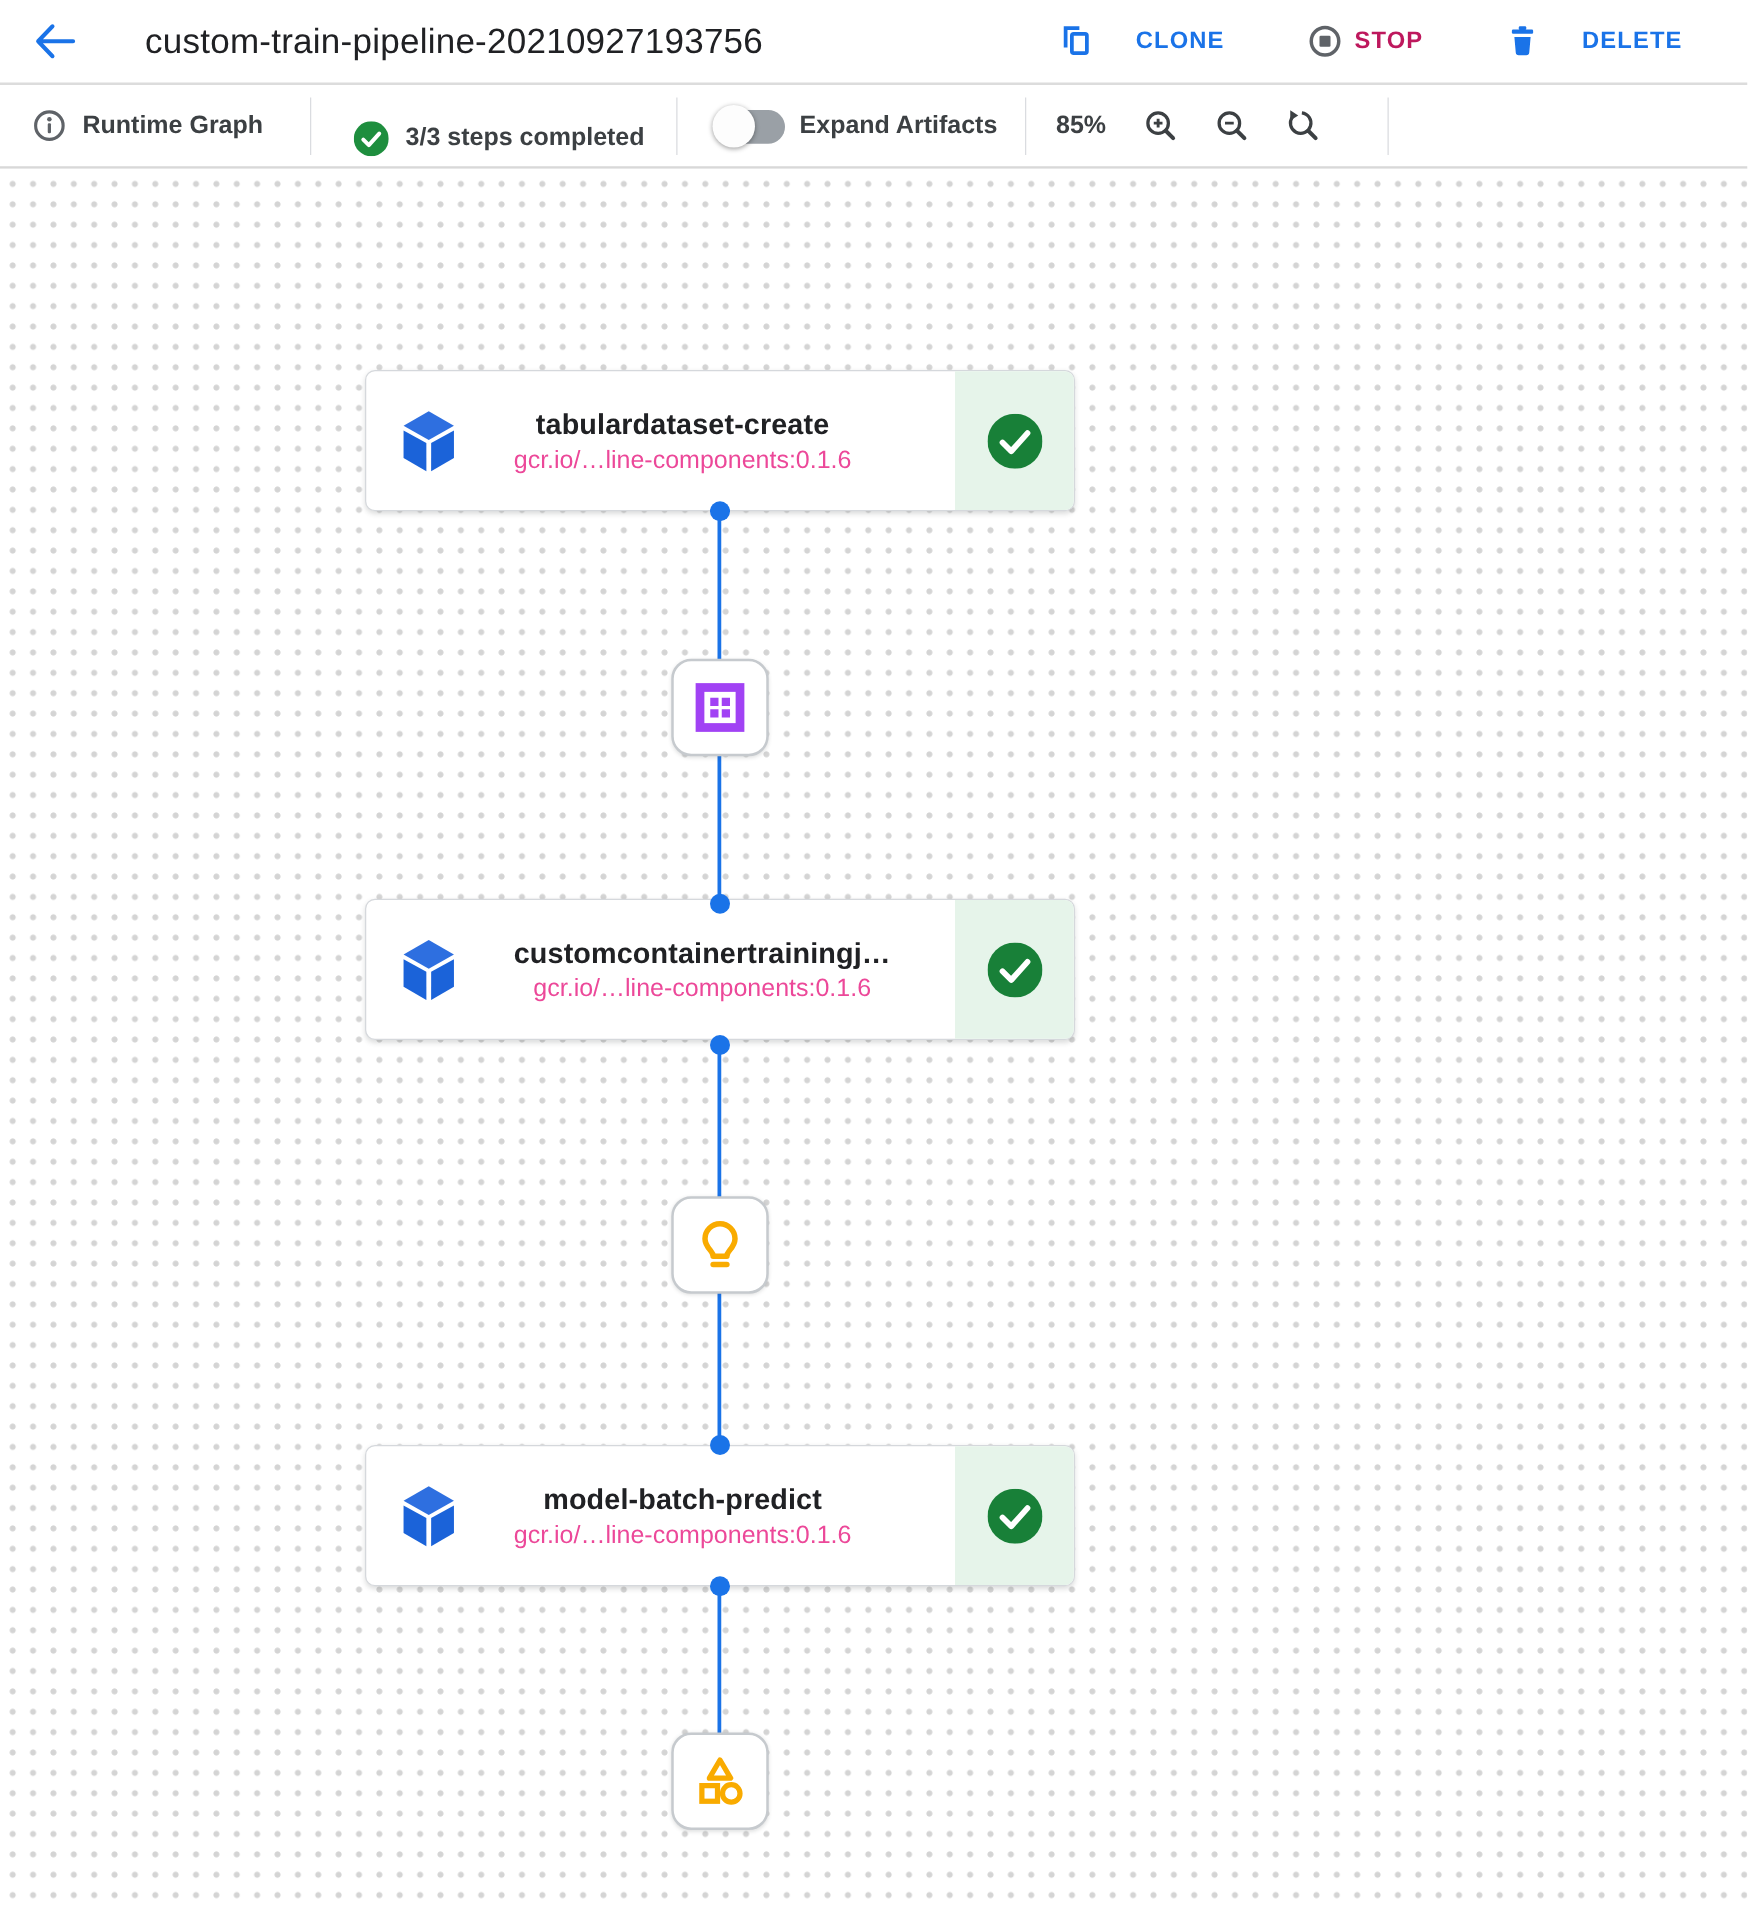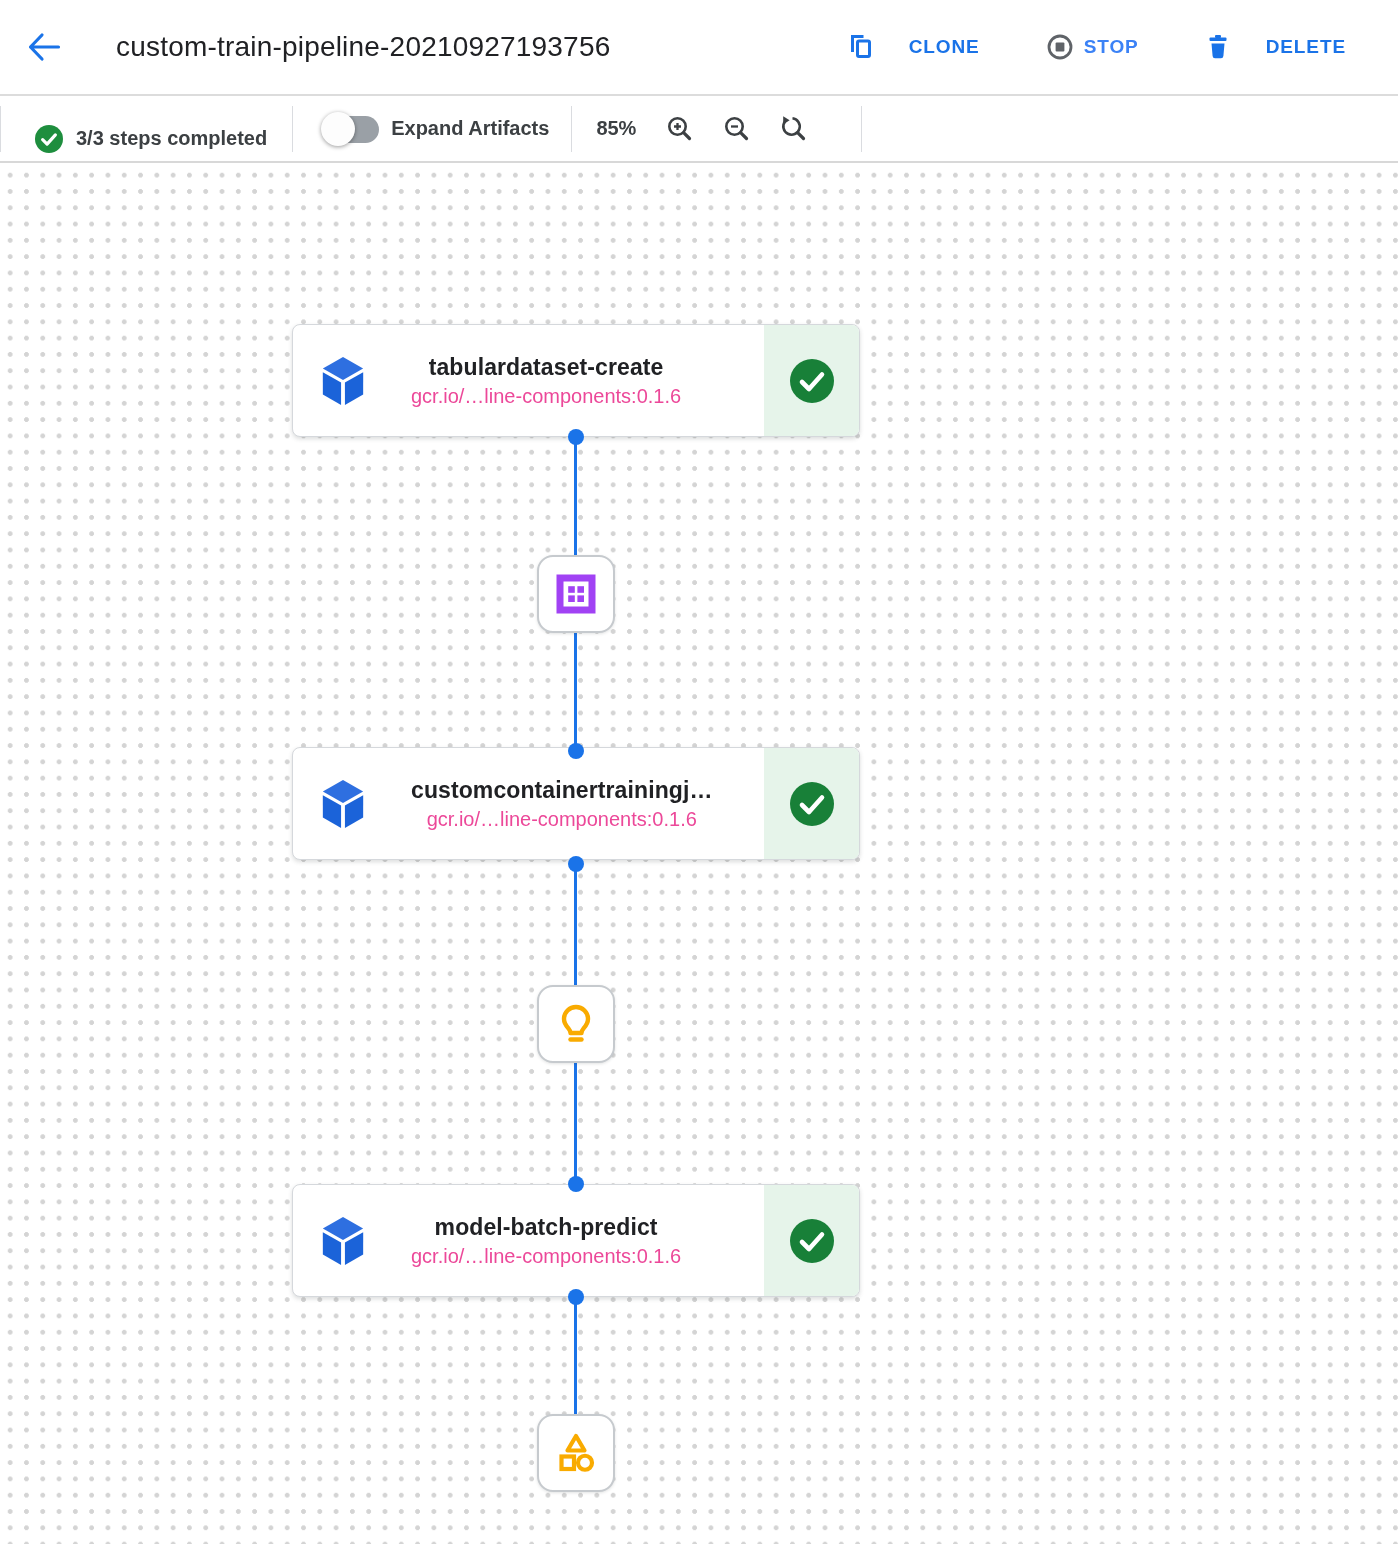--- a/index.html
+++ b/index.html
@@ -1,30 +1,30 @@
 <!DOCTYPE html>
 <html><head>
 <meta charset="utf-8">
 <style>
   * { margin:0; padding:0; box-sizing:border-box; }
   html,body { width:1398px; height:1544px; background:#fff; overflow:hidden;
     font-family:"Liberation Sans", sans-serif; }
 
   
-  .header { height:96px; display:flex; align-items:center; background:#fff;
+  .header { height:68px; display:flex; align-items:center; background:#fff;
     border-bottom:2px solid #dcdcdc; }
   .back-btn { width:44px; height:44px; margin-left:22px; border:none; background:transparent;
     display:flex; align-items:center; justify-content:center; cursor:pointer; }
   .page-title { font-size:28px; font-weight:400; color:#202124; margin-left:50px;
     letter-spacing:.2px; white-space:nowrap; }
   .hdr-actions { margin-left:auto; display:flex; align-items:center; gap:66px; margin-right:52px; }
   .hdr-btn { display:flex; align-items:center; gap:10px; border:none; background:transparent;
     cursor:pointer; font-family:inherit; font-size:19px; font-weight:700; letter-spacing:.9px; }
   .hdr-btn.blue { color:#1a73e8;gap:35px; }
-  .hdr-btn.gray { color:#3b82f6; }
+  .hdr-btn.gray { color:#be185d; }
 
   
   .toolbar { height:67px; display:flex; align-items:center; background:#fff;
     border-bottom:2px solid #d8d8d8; }
   .tb-sec { display:flex; align-items:center; height:100%; }
   .sep { width:1px; height:46px; background:#dadce0; flex:0 0 1px; }
   .tb-label { font-size:20px; font-weight:700; color:#3c4043; white-space:nowrap; }
   .s1 { padding:0 38px 0 26px; gap:13px; }
   .s2 { padding:0 25px 0 34px; gap:13px;margin-top:20px; }
   .s3 { padding:0 22px 0 28px; gap:12px; }
@@ -105,20 +105,30 @@
             <rect x="4.5" y="4.5" width="17" height="3.4" rx="1" fill="#1a73e8"></rect>
             <path d="M6.5 10.5 h13 l-1.1 12.5 a2.4 2.4 0 0 1 -2.4 2.2 h-6 a2.4 2.4 0 0 1 -2.4 -2.2 z" fill="#1a73e8"></path>
           </svg>
       </span>
       <span>DELETE</span>
     </button>
   </div>
 </div>
 
 <div class="toolbar">
+  <div class="tb-sec s1">
+    <span style="display:flex;cursor:pointer">
+      <svg width="27" height="27" viewBox="0 0 27 27">
+          <circle cx="13.5" cy="13.5" r="11" fill="none" stroke="#5f6368" stroke-width="2.5"></circle>
+          <circle cx="13.5" cy="8.4" r="1.8" fill="#5f6368"></circle>
+          <rect x="12.2" y="11.6" width="2.6" height="8" rx="1" fill="#5f6368"></rect>
+        </svg>
+    </span>
+    <span class="tb-label">Runtime Graph</span>
+  </div>
   <div class="sep"></div>
   <div class="tb-sec s2">
     <span style="display:flex">
       <svg width="28" height="28" viewBox="0 0 44 44">
           <circle cx="22" cy="22" r="22" fill="#1e8e3e"></circle>
           <path d="M12 23 L19 30 L32 15.5" fill="none" stroke="#fff" stroke-width="5" stroke-linecap="round" stroke-linejoin="round"></path>
         </svg>
     </span>
     <span class="tb-label">3/3 steps completed</span>
   </div>

